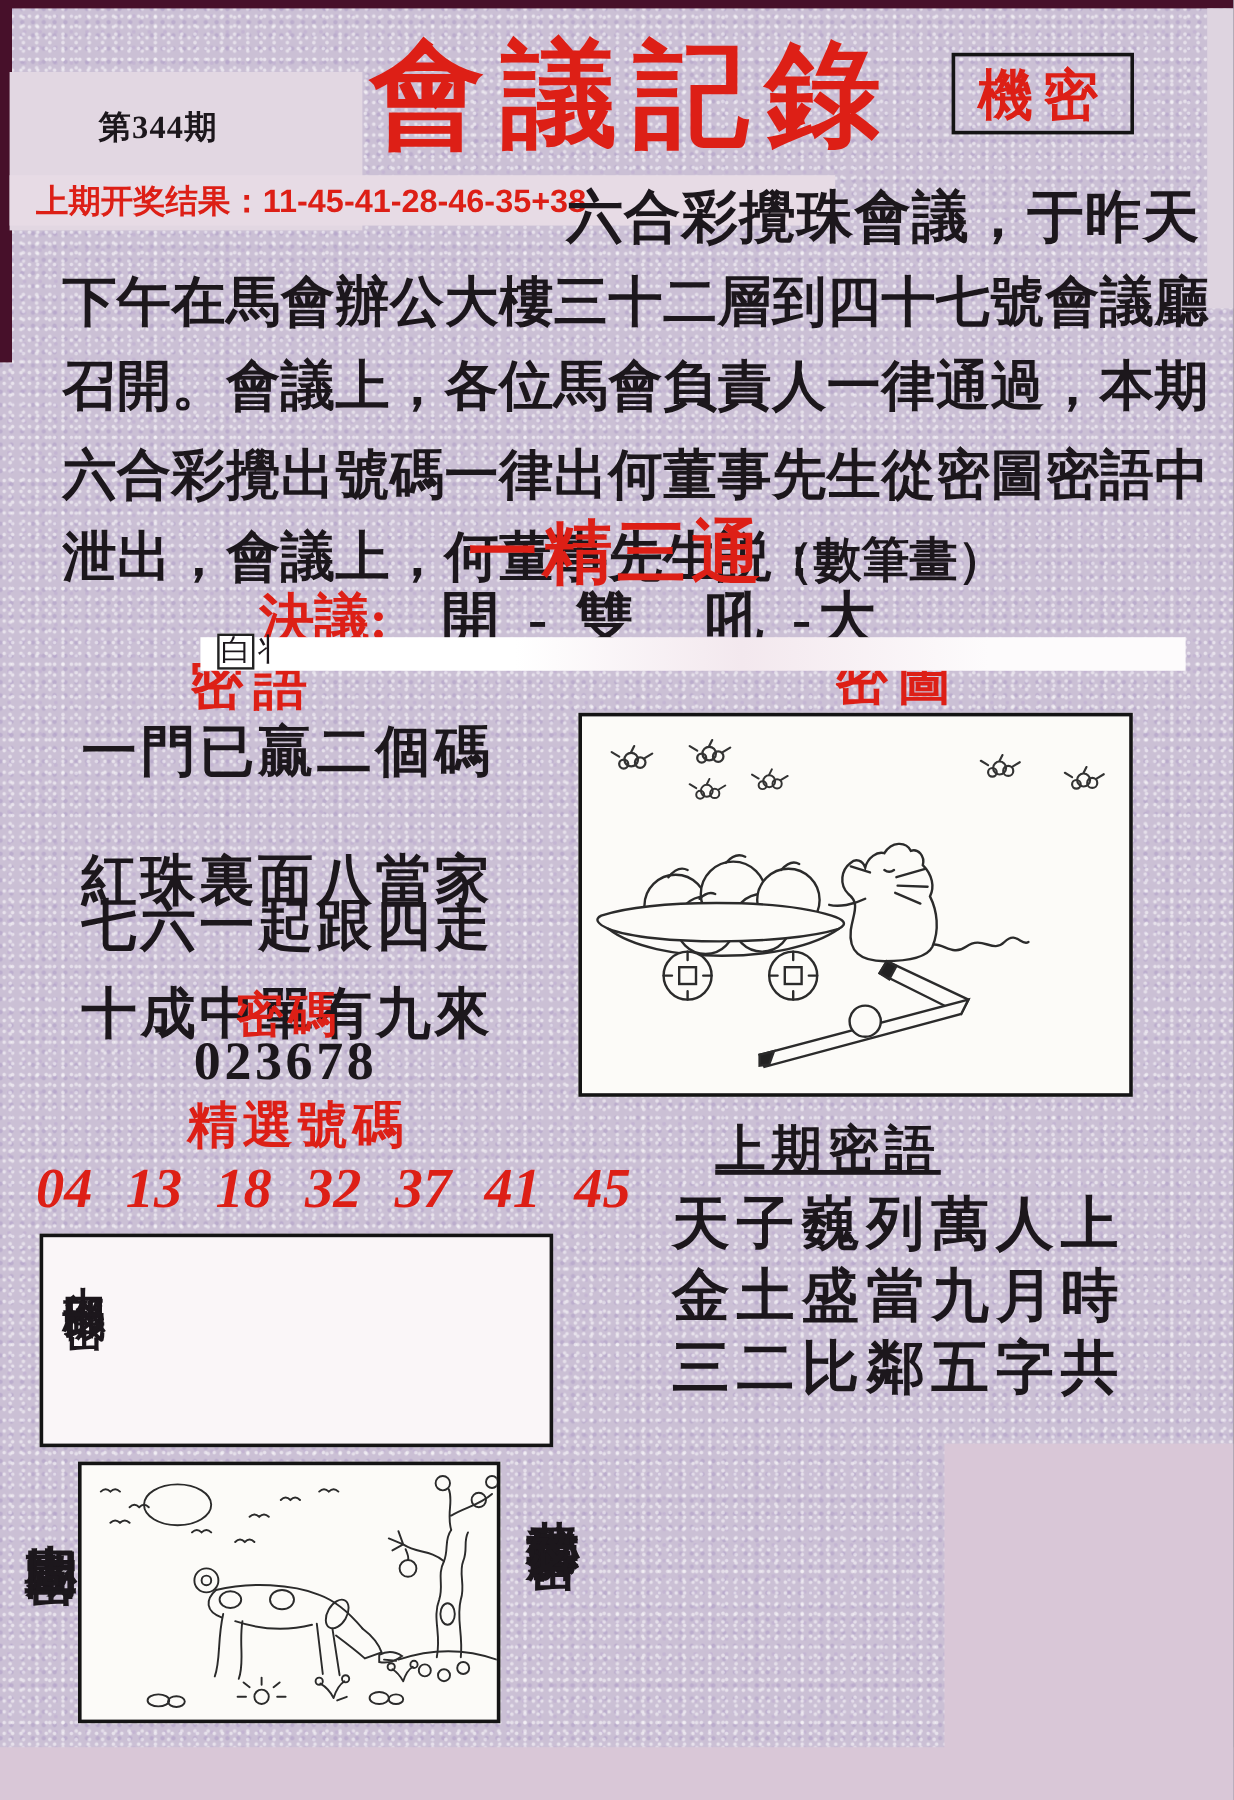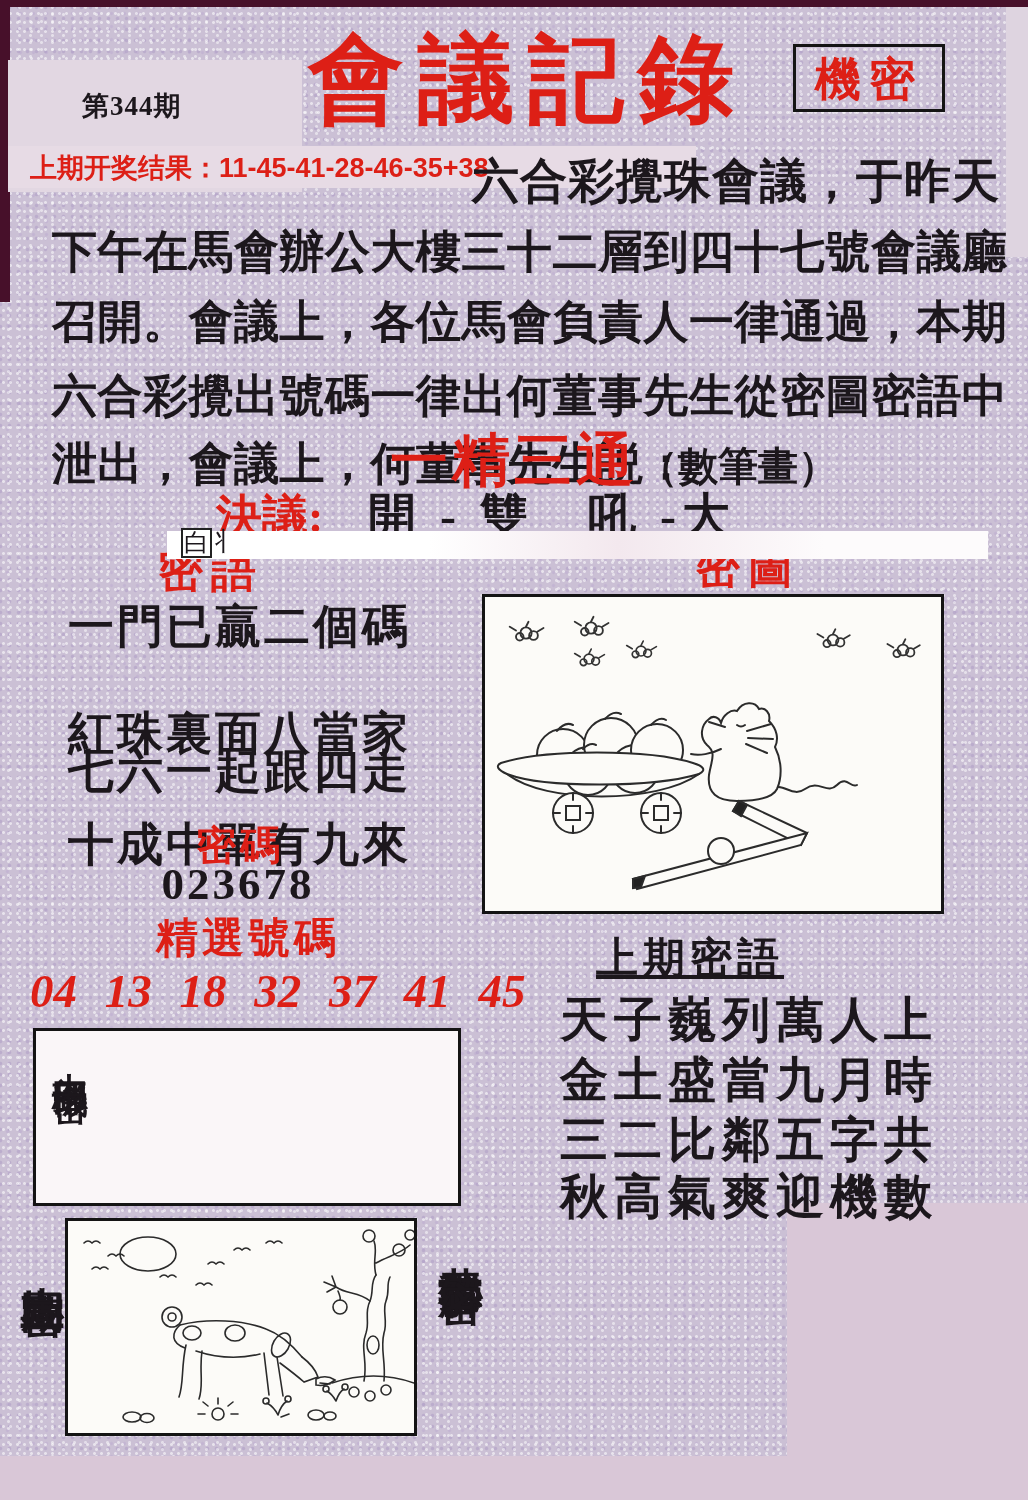--- a/index.html
+++ b/index.html
@@ -173,21 +173,20 @@
         <path d="M160,279 L156,290 L148,291 L148,282 Z" fill="#222"></path>
         <circle cx="236" cy="254" r="13" fill="#fcfbf8"></circle>
       </g>
     </svg>
   </div>
 
   <div class="abs hdr-lastwords blk b">上期密語</div>
   <div class="abs poemR pr0 blk b">天子巍列萬人上</div>
   <div class="abs poemR pr1 blk b">金土盛當九月時</div>
   <div class="abs poemR pr2 blk b">三二比鄰五字共</div>
-  <div class="abs poemR pr3 blk b">秋高氣爽迎機數</div>
 
   <div class="abs internalbox">
     <div class="abs vtext internal-label blk b">内部機密</div>
   </div>
 
   <div class="abs vtext lastpic-label blk b">上期密圖</div>
   <div class="abs picbox dogbox">
     <svg width="346" height="212" viewBox="0 0 346 212">
       <g stroke="#2b2b2b" stroke-width="1.6" fill="none" stroke-linecap="round">
         <ellipse cx="80" cy="33" rx="28" ry="17"></ellipse>

